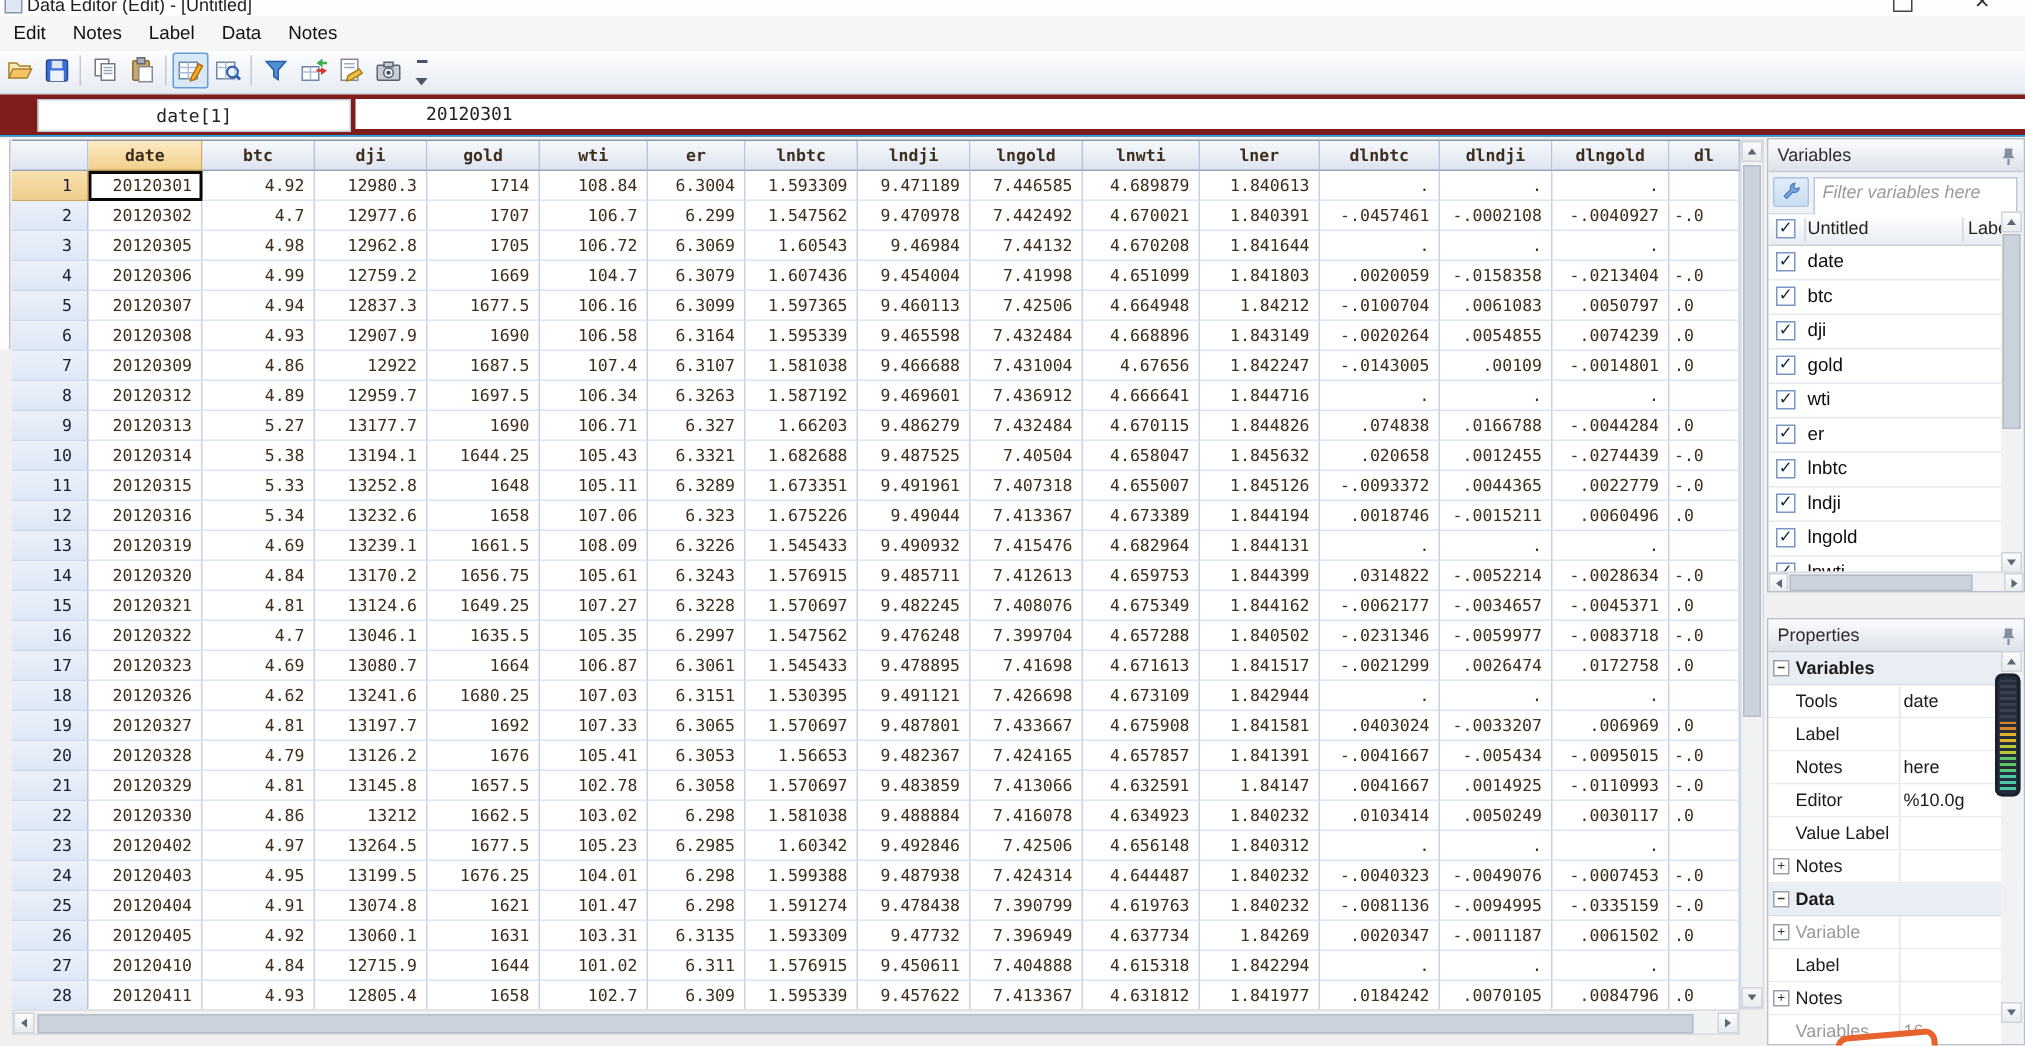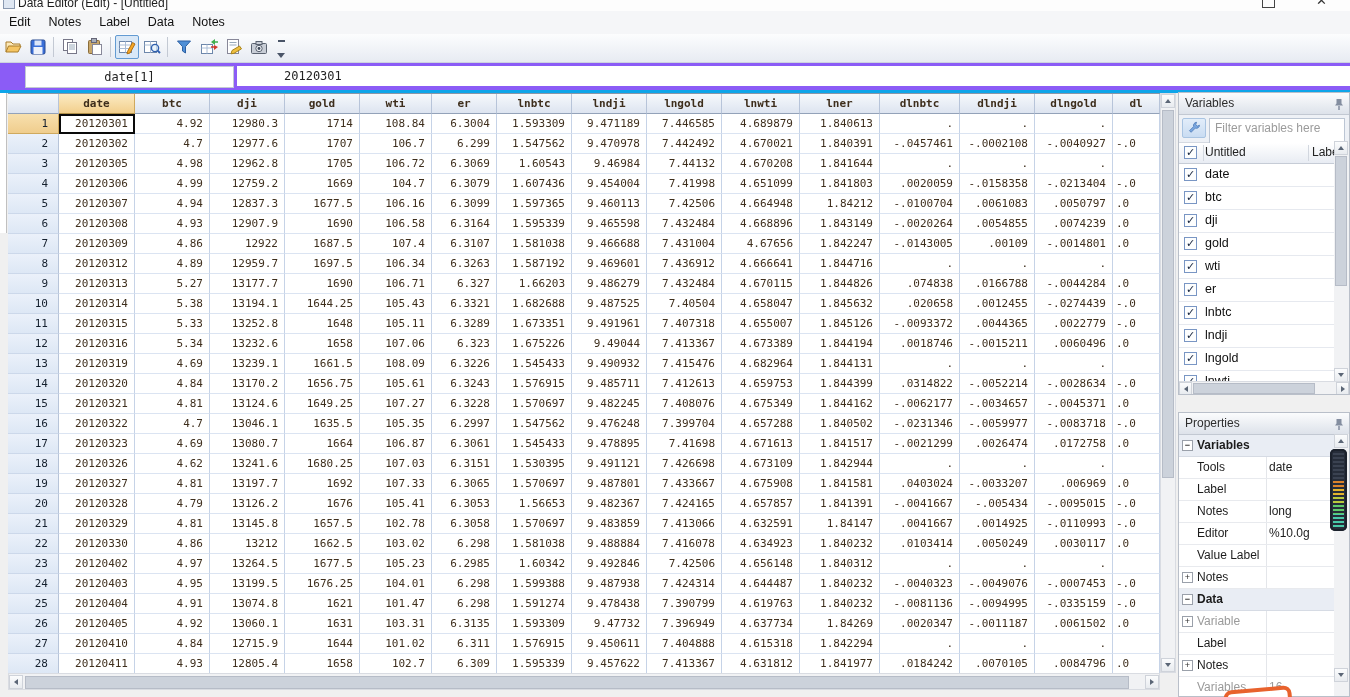--- a/index.html
+++ b/index.html
@@ -21,21 +21,21 @@
   .toolbar{position:absolute;left:0;top:34px;right:0;height:28px;
            background:linear-gradient(#fcfdfe,#e7ebf2);border-bottom:1px solid #ced4de;}
   .tbtn{display:inline-block;width:24px;height:24px;margin:1px 0 0 1px;vertical-align:top;
         text-align:center;padding-top:1px;box-sizing:border-box;border:1px solid transparent;border-radius:2px;}
   .tbtn.selected{background:#d9e8f7;border-color:#639bd2;}
   .tsep{display:inline-block;width:1px;height:20px;margin:3px 3px 0 3px;background:#c3c9d3;vertical-align:top;}
   .toverflow{display:inline-block;width:12px;margin-left:4px;vertical-align:top;padding-top:6px;text-align:center;}
   .toverflow .bar{display:block;width:7px;height:1.5px;background:#4a5568;margin:0 auto 2px auto;}
   .tri-down-s{display:inline-block;width:0;height:0;border-left:4px solid transparent;border-right:4px solid transparent;border-top:5px solid #4a5568;}
 
-  .cellbar{position:absolute;left:0;top:63px;right:0;height:27px;background:#8b5cf6;border-bottom:3px solid #0ea5e9;}
+  .cellbar{position:absolute;left:0;top:63px;right:0;height:27px;background:#7f1d1d;border-bottom:1px solid #0ea5e9;}
   .refbox{position:absolute;left:25px;top:3px;width:207px;height:20px;background:#fff;border:1px solid #c3c9d3;
           font-family:"DejaVu Sans Mono",monospace;font-size:12px;color:#222;text-align:center;line-height:20px;}
   .valbox{position:absolute;left:237px;top:3px;right:0;height:20px;background:#fff;
           font-family:"DejaVu Sans Mono",monospace;font-size:12px;color:#222;line-height:20px;padding-left:47px;}
 
   
   #grid{position:absolute;left:8px;top:93px;width:1152px;height:580px;background:#fff;border-top:1px solid #8a96a6;box-sizing:border-box;overflow:hidden;
         font-family:"DejaVu Sans Mono",monospace;font-size:11px;color:#3e2e1c;}
   .grow{height:20px;white-space:nowrap;}
   .gc{display:inline-block;height:20px;line-height:19px;box-sizing:border-box;vertical-align:top;overflow:hidden;
@@ -64,21 +64,21 @@
   .panel{position:absolute;left:1178px;width:172px;background:#fff;border:1px solid #b9bfc9;box-sizing:border-box;overflow:hidden;}
   .ptitle{height:21px;background:linear-gradient(#fbfcfd,#dde2ea);border-bottom:1px solid #c2c8d2;
           font-size:12px;color:#2c2c2c;line-height:20px;padding-left:6px;position:relative;}
   .pin{position:absolute;right:5px;top:4px;}
 
   #vars{top:92px;height:303px;}
   .vfilter{height:27px;background:#eef1f6;border-bottom:1px solid #d4d9e1;position:relative;}
   .vwrench{position:absolute;left:3px;top:3px;width:24px;height:20px;background:linear-gradient(#e2edfa,#c9dcf2);
            border:1px solid #a9c4e2;border-radius:2px;text-align:center;padding-top:2px;box-sizing:border-box;}
   .vinput{position:absolute;left:30px;top:3px;right:4px;height:32px;background:#fff;border:1px solid #bcc6d4;
-          font-size:12px;color:#9b9b9b;line-height:18px;padding-left:5px;box-sizing:border-box;}
+          font-size:12px;color:#9b9b9b;line-height:18px;padding-left:5px;box-sizing:border-box;font-style:italic;}
   .vhead{height:20px;background:linear-gradient(#ffffff,#e8ecf3);border-bottom:1px solid #c6ccd6;font-size:12px;color:#222;position:relative;line-height:19px;}
   .vhead .h1{position:absolute;left:26px;}
   .vhead .h2{position:absolute;left:133px;}
   .vhead .div1{position:absolute;left:24px;top:2px;bottom:2px;width:1px;background:#d2d7df;}
   .vhead .div2{position:absolute;left:129px;top:2px;bottom:2px;width:1px;background:#d2d7df;}
   .vrow{height:22px;border-bottom:1px solid #e6e9ef;position:relative;line-height:21px;font-size:12.5px;color:#0e0e0e;}
   .cb{position:absolute;left:5px;top:4px;width:13px;height:13px;background:#fdfefe;border:1px solid #7996c4;box-sizing:border-box;
       font-size:11px;line-height:11px;text-align:center;color:#15233c;font-weight:bold;}
   .vname{position:absolute;left:26px;}
 
@@ -330,21 +330,21 @@
           <span class="pval">date</span>
         </div>
         <div class="prow">
           <span class="vline"></span>
           <span class="plabel">Label</span>
           <span class="pval"></span>
         </div>
         <div class="prow">
           <span class="vline"></span>
           <span class="plabel">Notes</span>
-          <span class="pval">long</span>
+          <span class="pval">here</span>
         </div>
         <div class="prow">
           <span class="vline"></span>
           <span class="plabel">Editor</span>
           <span class="pval">%10.0g</span>
         </div>
         <div class="prow">
           <span class="vline"></span>
           <span class="plabel">Value Label</span>
           <span class="pval"></span>

